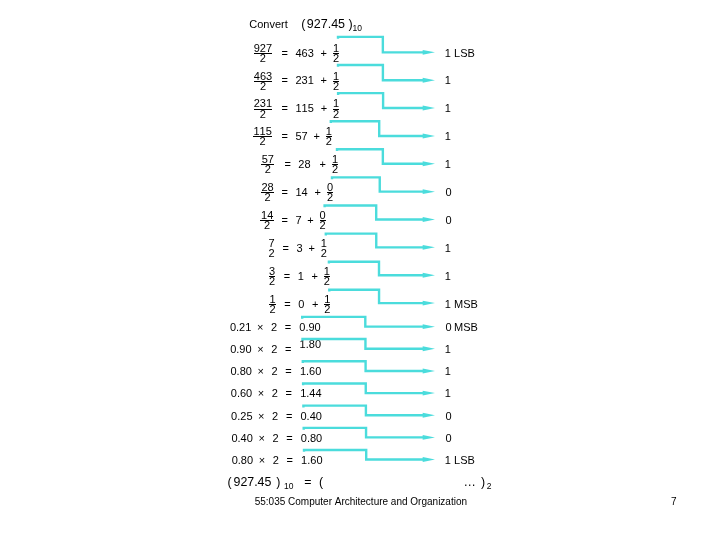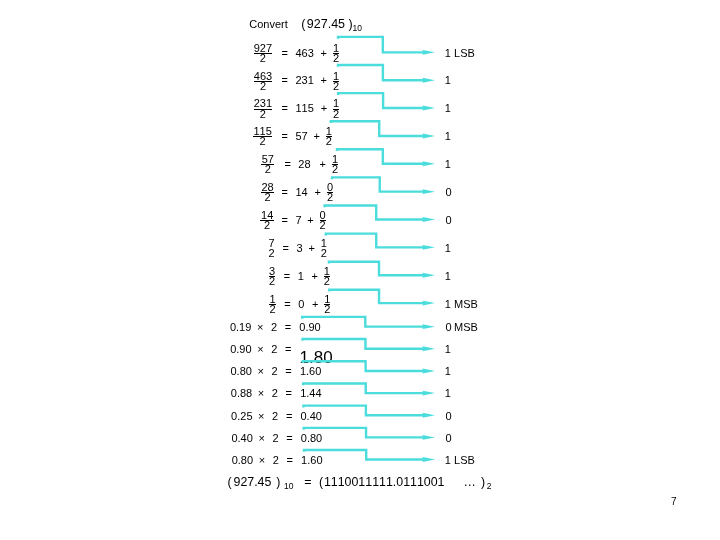--- a/index.html
+++ b/index.html
@@ -123,42 +123,42 @@
 <div class="fbar" style="left:269.49px;top:303.81px;width:6.11px"></div>
 <div class="t ctr" style="left:269.49px;top:302.81px;width:6.11px;font-size:11px">2</div>
 <div class="t" style="left:284.30px;top:297.51px;font-size:11px;">=</div>
 <div class="t" style="left:298.20px;top:297.51px;font-size:11px;">0</div>
 <div class="t" style="left:311.90px;top:297.51px;font-size:11px;">+</div>
 <div class="t ctr" style="left:324.20px;top:292.71px;width:6.11px;font-size:11px">1</div>
 <div class="fbar" style="left:324.20px;top:303.81px;width:6.11px"></div>
 <div class="t ctr" style="left:324.20px;top:302.81px;width:6.11px;font-size:11px">2</div>
 <div class="t" style="left:444.70px;top:297.51px;font-size:11px;">1</div>
 <div class="t" style="left:454.10px;top:297.51px;font-size:11px;">MSB</div>
-<div class="t" style="left:229.90px;top:320.90px;font-size:11px;">0.19</div>
+<div class="t" style="left:229.90px;top:320.90px;font-size:11px;">0.21</div>
 <div class="t" style="left:256.90px;top:320.90px;font-size:11px;">×</div>
 <div class="t" style="left:270.90px;top:320.90px;font-size:11px;">2</div>
 <div class="t" style="left:284.70px;top:320.90px;font-size:11px;">=</div>
 <div class="t" style="left:299.30px;top:320.90px;font-size:11px;">0.90</div>
 <div class="t" style="left:445.50px;top:320.90px;font-size:11px;">0</div>
 <div class="t" style="left:454.10px;top:320.90px;font-size:11px;">MSB</div>
 <div class="t" style="left:230.20px;top:343.05px;font-size:11px;">0.90</div>
 <div class="t" style="left:257.20px;top:343.05px;font-size:11px;">×</div>
 <div class="t" style="left:271.20px;top:343.05px;font-size:11px;">2</div>
 <div class="t" style="left:285.00px;top:343.05px;font-size:11px;">=</div>
-<div class="t" style="left:299.60px;top:348px;font-size:17px;">1.80</div>
+<div class="t" style="left:299.60px;top:338px;font-size:11px;">1.80</div>
 <div class="t" style="left:444.70px;top:343.05px;font-size:11px;">1</div>
 <div class="t" style="left:454.10px;top:343.05px;font-size:11px;"></div>
 <div class="t" style="left:230.50px;top:365.20px;font-size:11px;">0.80</div>
 <div class="t" style="left:257.50px;top:365.20px;font-size:11px;">×</div>
 <div class="t" style="left:271.50px;top:365.20px;font-size:11px;">2</div>
 <div class="t" style="left:285.30px;top:365.20px;font-size:11px;">=</div>
 <div class="t" style="left:299.90px;top:365.20px;font-size:11px;">1.60</div>
 <div class="t" style="left:444.70px;top:365.20px;font-size:11px;">1</div>
 <div class="t" style="left:454.10px;top:365.20px;font-size:11px;"></div>
-<div class="t" style="left:230.80px;top:387.35px;font-size:11px;">0.88</div>
+<div class="t" style="left:230.80px;top:387.35px;font-size:11px;">0.60</div>
 <div class="t" style="left:257.80px;top:387.35px;font-size:11px;">×</div>
 <div class="t" style="left:271.80px;top:387.35px;font-size:11px;">2</div>
 <div class="t" style="left:285.60px;top:387.35px;font-size:11px;">=</div>
 <div class="t" style="left:300.20px;top:387.35px;font-size:11px;">1.44</div>
 <div class="t" style="left:444.70px;top:387.35px;font-size:11px;">1</div>
 <div class="t" style="left:454.10px;top:387.35px;font-size:11px;"></div>
 <div class="t" style="left:231.10px;top:409.50px;font-size:11px;">0.25</div>
 <div class="t" style="left:258.10px;top:409.50px;font-size:11px;">×</div>
 <div class="t" style="left:272.10px;top:409.50px;font-size:11px;">2</div>
 <div class="t" style="left:285.90px;top:409.50px;font-size:11px;">=</div>
@@ -178,24 +178,24 @@
 <div class="t" style="left:286.50px;top:453.80px;font-size:11px;">=</div>
 <div class="t" style="left:301.10px;top:453.80px;font-size:11px;">1.60</div>
 <div class="t" style="left:444.70px;top:453.80px;font-size:11px;">1</div>
 <div class="t" style="left:454.10px;top:453.80px;font-size:11px;">LSB</div>
 <div class="t" style="left:227.40px;top:474.90px;font-size:12.4px;">(</div>
 <div class="t" style="left:233.50px;top:474.90px;font-size:12.4px;">927.45</div>
 <div class="t" style="left:276.30px;top:474.90px;font-size:12.4px;">)</div>
 <div class="t" style="left:284.00px;top:480.70px;font-size:8.5px;">10</div>
 <div class="t" style="left:304.20px;top:474.90px;font-size:12.4px;">=</div>
 <div class="t" style="left:319.10px;top:474.90px;font-size:12.4px;">(</div>
-<div class="t" style="left:323.90px;top:474.90px;font-size:12.4px;">1110011111.0111001</div>
 <div class="t" style="left:463.60px;top:474.90px;font-size:12.4px;">…</div>
 <div class="t" style="left:480.90px;top:474.90px;font-size:12.4px;">)</div>
 <div class="t" style="left:486.80px;top:480.70px;font-size:8.5px;">2</div>
+<div class="t" style="left:254.70px;top:495.70px;font-size:10px;">55:035 Computer Architecture and Organization</div>
 <div class="t" style="left:670.90px;top:495.50px;font-size:10px;">7</div>
 <svg class="wires" viewBox="0 0 720 540">
 <path d="M 338.00 38.70 V 36.90 H 382.85 V 52.35 H 423.50"></path>
 <polygon points="422.70,49.90 435.00,52.35 422.70,54.80" class="ah"></polygon>
 <path d="M 338.00 66.80 V 65.00 H 382.90 V 80.21 H 423.50"></path>
 <polygon points="422.70,77.76 435.00,80.21 422.70,82.66" class="ah"></polygon>
 <path d="M 338.10 94.90 V 93.10 H 383.10 V 108.07 H 423.50"></path>
 <polygon points="422.70,105.62 435.00,108.07 422.70,110.52" class="ah"></polygon>
 <path d="M 330.80 123.00 V 121.20 H 379.20 V 135.93 H 423.50"></path>
 <polygon points="422.70,133.48 435.00,135.93 422.70,138.38" class="ah"></polygon>

